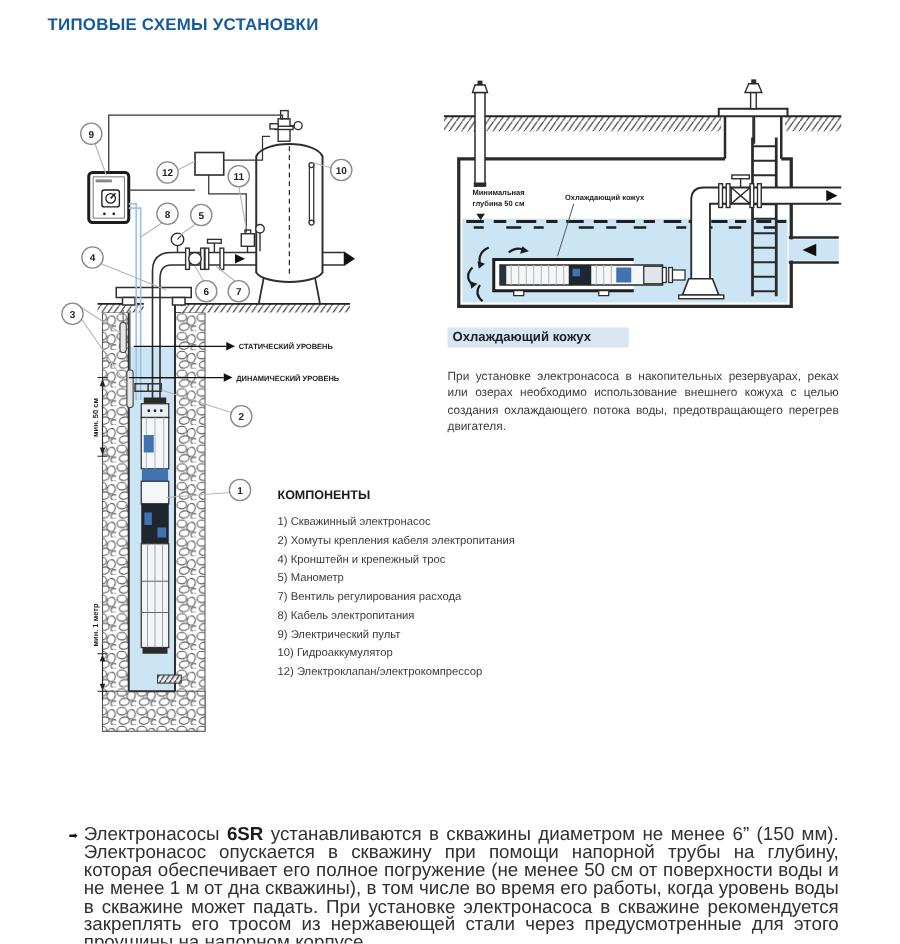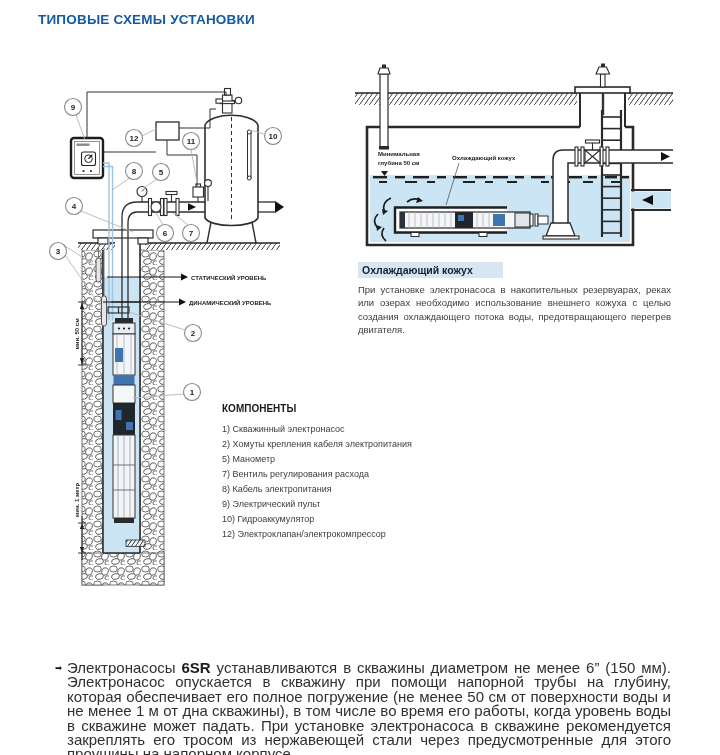--- a/index.html
+++ b/index.html
@@ -4,22 +4,22 @@
 <style>
   html,body{margin:0;padding:0;background:#ffffff;}
   body{font-family:"Liberation Sans","DejaVu Sans",sans-serif;}
   #page{position:relative;width:720px;height:755px;background:#fff;overflow:hidden;}
   .title{position:absolute;left:38px;top:12px;font-size:13.5px;font-weight:bold;color:#15599f;letter-spacing:.2px;}
   svg text{font-family:"Liberation Sans","DejaVu Sans",sans-serif;}
   .diag-label{font-size:6px;font-weight:bold;fill:#1c1c1c;}
   .callout-num{font-size:8px;font-weight:bold;fill:#222;}
   .cooling{position:absolute;left:358px;top:260px;width:313px;}
   .cooling-head{display:inline-block;background:#d9e5f1;color:#14202e;font-size:10.5px;font-weight:bold;padding:2px 30px 2px 4px;}
-  .cooling-body{margin-top:5px;font-size:9.5px;line-height:13.4px;color:#3b3b3b;text-align:justify;}
-  .components{position:absolute;left:222px;top:391px;width:296px;margin-top:12px;}
+  .cooling-body{margin-top:17px;font-size:9.5px;line-height:13.4px;color:#3b3b3b;text-align:justify;}
+  .components{position:absolute;left:222px;top:391px;width:296px;}
   .comp-head{font-size:10px;font-weight:bold;color:#1a1a1a;margin-bottom:9px;}
   .comp-item{font-size:9px;line-height:12px;color:#3b3b3b;margin-bottom:3px;}
   .footnote{position:absolute;left:55px;top:661px;width:616px;display:flex;}
   .fn-arrow{flex:0 0 12px;font-size:8.5px;color:#111;line-height:14.4px;}
   .fn-text{flex:1;font-size:15px;line-height:14.4px;color:#303030;text-align:justify;}
   .fn-text b{color:#1c1c1c;}
 </style>
 </head>
 <body>
 
@@ -448,20 +448,21 @@
 
   <div class="cooling">
     <div class="cooling-head">Охлаждающий кожух</div>
     <div class="cooling-body">При установке электронасоса в накопительных резервуарах, реках или озерах необходимо использование внешнего кожуха с целью создания охлаждающего потока воды, предотвращающего перегрев двигателя.</div>
   </div>
 
   <div class="components">
     <div class="comp-head">КОМПОНЕНТЫ</div>
     <div class="comp-item">1) Скважинный электронасос</div>
     <div class="comp-item">2) Хомуты крепления кабеля электропитания</div>
+    <div class="comp-item">4) Кронштейн и крепежный трос</div>
     <div class="comp-item">5) Манометр</div>
     <div class="comp-item">7) Вентиль регулирования расхода</div>
     <div class="comp-item">8) Кабель электропитания</div>
     <div class="comp-item">9) Электрический пульт</div>
     <div class="comp-item">10) Гидроаккумулятор</div>
     <div class="comp-item">12) Электроклапан/электрокомпрессор</div>
   </div>
 
   <div class="footnote">
     <span class="fn-arrow">➡</span>

